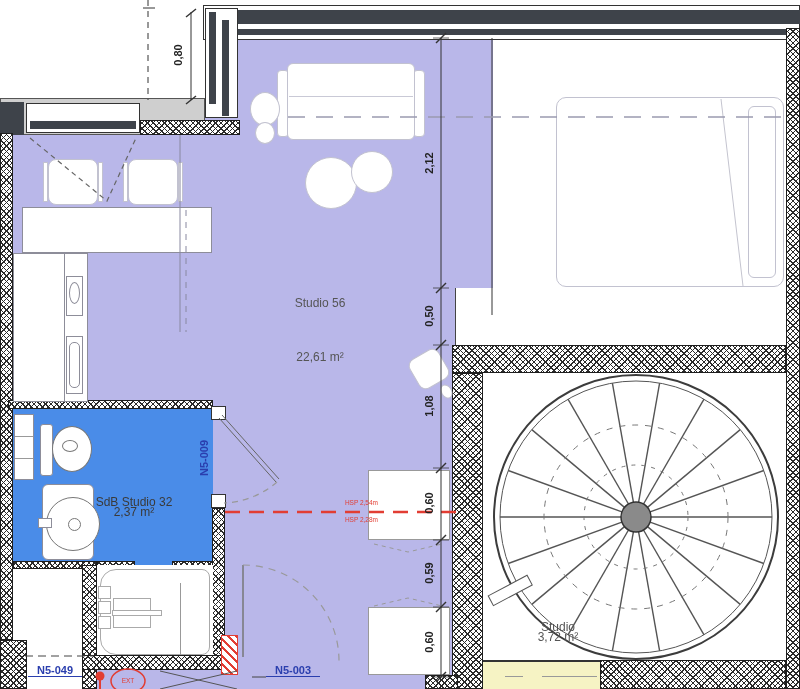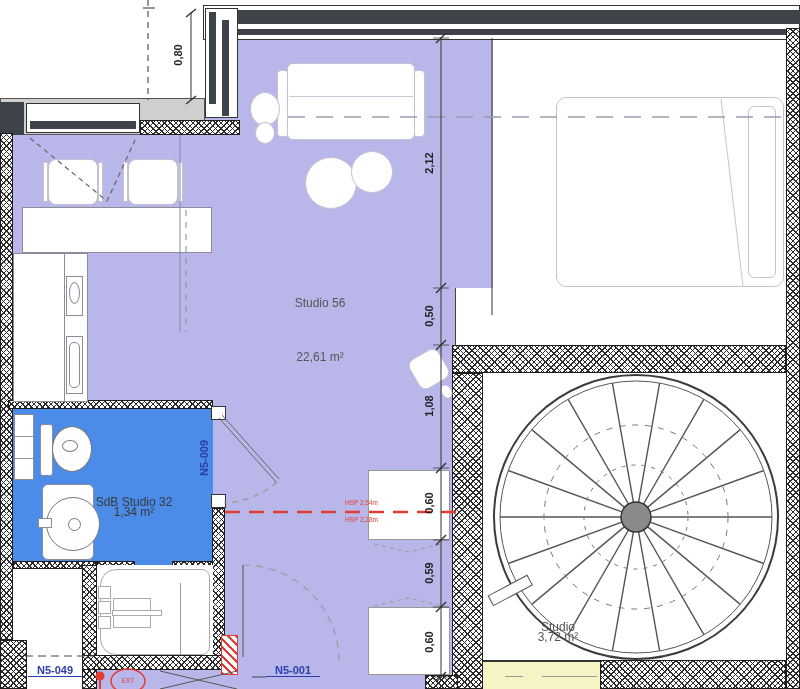--- a/index.html
+++ b/index.html
@@ -221,30 +221,30 @@
     </g>
     <ellipse cx="128" cy="681" rx="17" ry="12" fill="none" stroke="#e23d33" stroke-width="1.5"></ellipse>
   </svg>
 
   <div class="abs room-label" style="left:278px;top:298px;width:84px;">
     <span style="display:block;">Studio 56</span>
     <span style="display:block;margin-top:44px;">22,61 m²</span>
   </div>
   <div class="abs room-label" style="left:92px;top:497px;width:84px;">
     <span style="display:block;color:#3a3a3a;">SdB Studio 32</span>
-    <span style="display:block;color:#3a3a3a;">1,34 m²</span>
+    <span style="display:block;color:#3a3a3a;">2,37 m²</span>
   </div>
   <div class="abs room-label" style="left:518px;top:622px;width:80px;">
     <span style="display:block;">Studio</span>
     <span style="display:block;">3,72 m²</span>
   </div>
 
   <div class="abs doorlbl" style="left:174px;top:452px;width:60px;text-align:center;transform:rotate(-90deg);">N5-009</div>
   <div class="abs doorlbl" style="left:28px;top:664px;width:54px;text-align:center;border-bottom:1px solid #2a3eae;">N5-049</div>
-  <div class="abs doorlbl" style="left:266px;top:664px;width:54px;text-align:center;border-bottom:1px solid #2a3eae;">N5-001</div>
+  <div class="abs doorlbl" style="left:266px;top:664px;width:54px;text-align:center;border-bottom:1px solid #2a3eae;">N5-003</div>
 
   <div class="abs redtxt" style="left:322px;top:499px;width:56px;text-align:right;">HSP 2,54m</div>
   <div class="abs redtxt" style="left:322px;top:516px;width:56px;text-align:right;">HSP 2,28m</div>
   <div class="abs redtxt" style="left:117px;top:677px;width:22px;text-align:center;">EXT</div>
 
   <div class="abs dim" style="left:158px;top:49px;">0,80</div>
   <div class="abs dim" style="left:409px;top:157px;">2,12</div>
   <div class="abs dim" style="left:409px;top:310px;">0,50</div>
   <div class="abs dim" style="left:409px;top:400px;">1,08</div>
   <div class="abs dim" style="left:409px;top:497px;">0,60</div>

